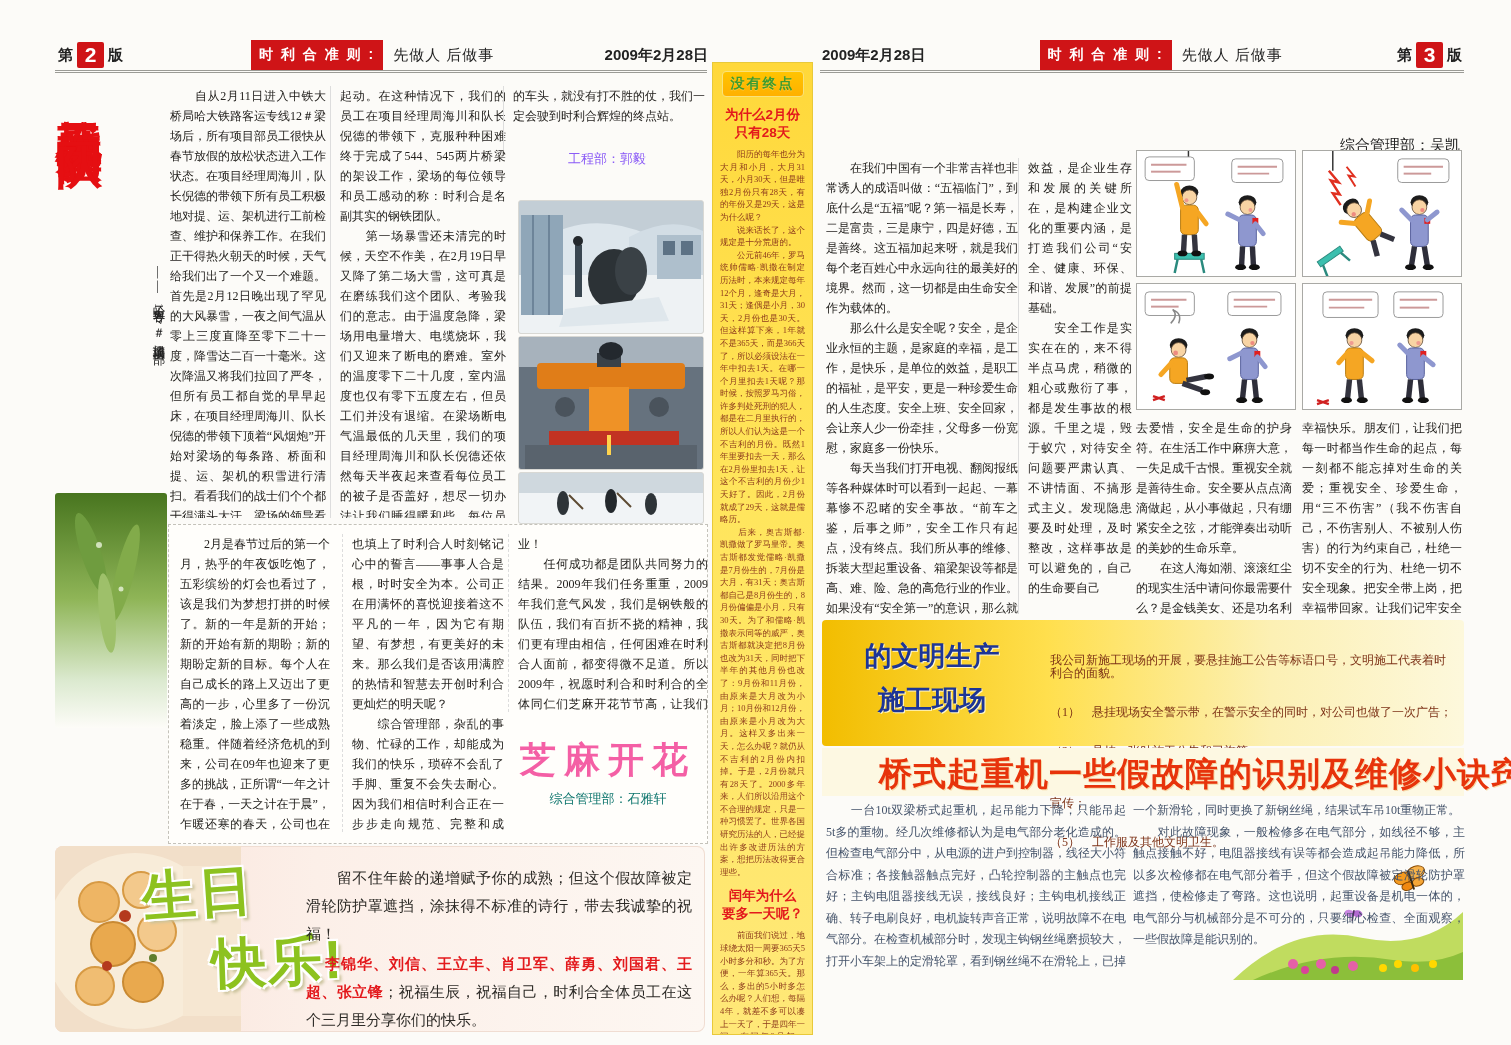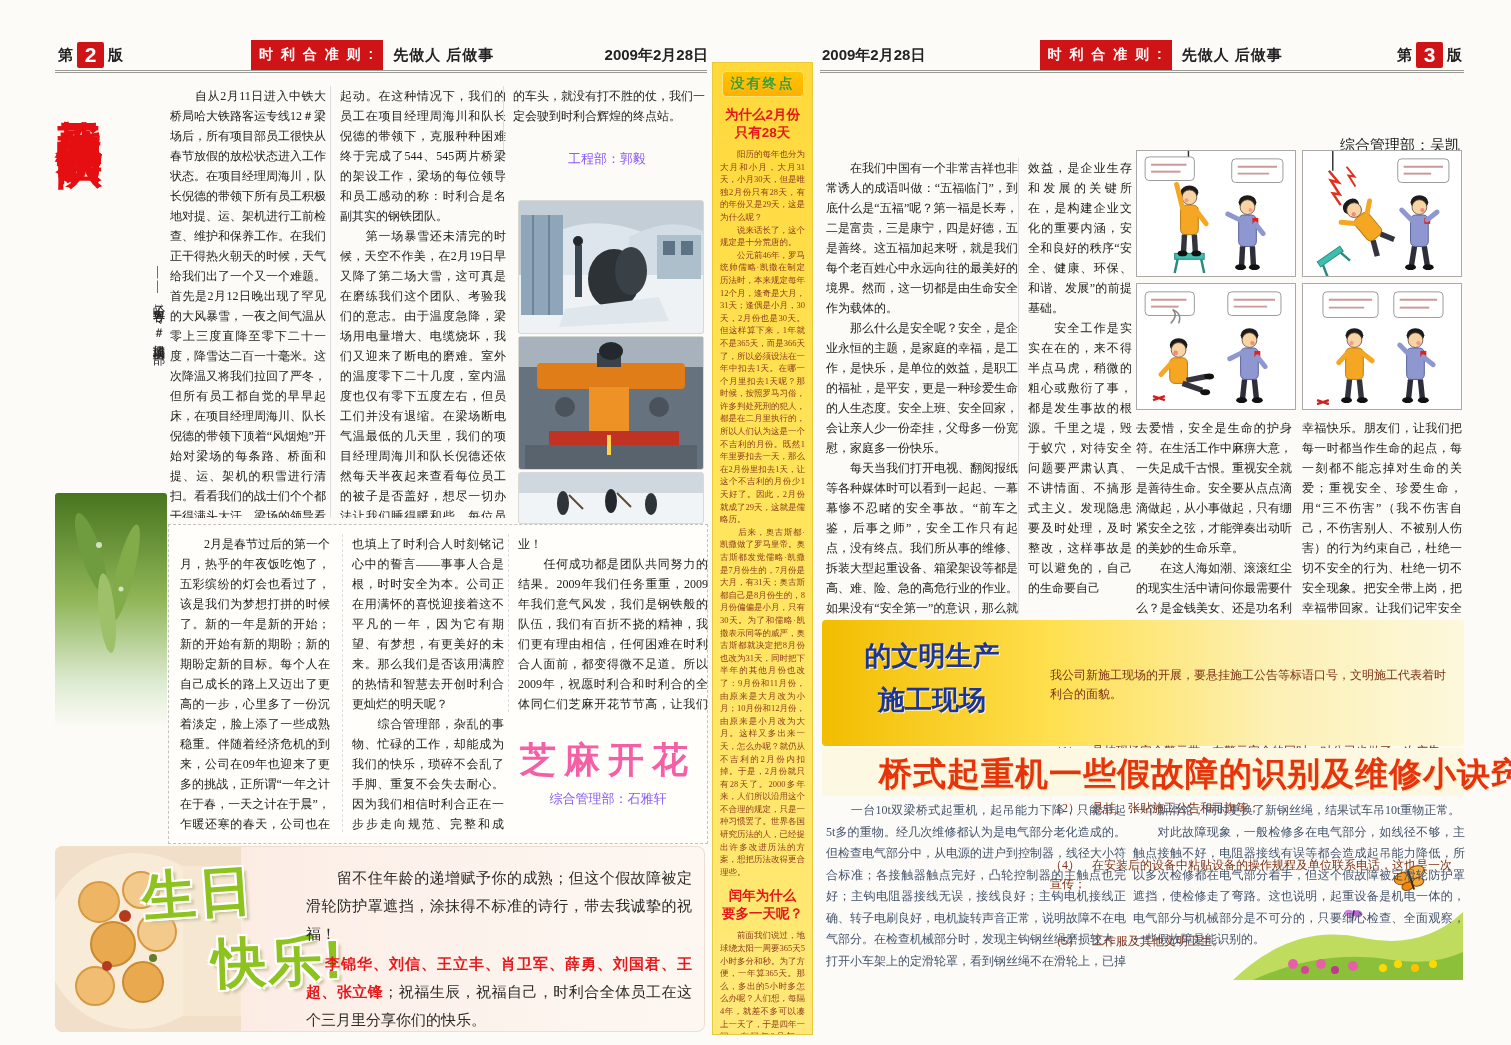--- a/index.html
+++ b/index.html
@@ -6,21 +6,21 @@
   #canvas{position:relative;width:1511px;height:1045px;background:#fcfbf8;overflow:hidden;
           font-family:"Liberation Serif","DejaVu Serif",serif;color:#222;}
   .abs{position:absolute;}
   .sans{font-family:"Liberation Sans","DejaVu Sans",sans-serif;}
   
   .hdr{top:40px;height:30px;display:flex;align-items:center;font-size:15px;font-weight:bold;}
   .pagebox{display:inline-block;background:#cf1417;color:#fff;font-size:21px;font-weight:bold;
            width:27px;height:26px;line-height:26px;text-align:center;margin:0 4px;border-radius:2px;}
   .mottobox{display:inline-block;background:#cf1417;color:#fff;font-size:14px;font-weight:bold;
             padding:6px 8px;letter-spacing:2px;}
-  .mottotext{font-size:15px;font-weight:bold;margin-left:10px;letter-spacing:1px;}
+  .mottotext{font-size:15px;font-weight:normal;margin-left:10px;letter-spacing:1px;}
   .hdrline{height:0;border-bottom:3px double #9b9b96;}
   
   .col{font-size:12px;line-height:20px;text-align:justify;white-space:pre-wrap;overflow:hidden;color:#23211e;}
   .rule-l{border-left:1px solid #ddd;padding-left:9px;}
   
   .vtitle{writing-mode:vertical-rl;font-weight:900;color:#e50f12;font-size:46px;letter-spacing:3px;
           line-height:1.0;}
   .vsub{writing-mode:vertical-rl;font-size:12.5px;color:#222;letter-spacing:2px;}
   .byline{font-size:13px;text-align:center;color:#8b5cf6;}
   .photo{border:1px solid #d8d8d4;border-radius:3px;overflow:hidden;background:#ccc;}
@@ -42,21 +42,21 @@
   .bigtitle{font-family:"Liberation Sans","DejaVu Sans",sans-serif;font-weight:900;color:#e7330b;
             font-size:47px;text-align:center;letter-spacing:0px;white-space:nowrap;
             text-shadow:1px 1px 0 #f8c9b4;}
   .comics{display:grid;grid-template-columns:160px 160px;grid-auto-rows:127px;gap:6px;}
   .panel{background:#fff;border:1px solid #a9a9a5;box-sizing:border-box;}
   
   .civilbox{background:linear-gradient(90deg,#f2bd00 0%,#ffdf4d 35%,#fcf0b4 70%,#fdf8dc 100%);
             border-radius:4px;}
   .civiltitle{font-family:"Liberation Sans","DejaVu Sans",sans-serif;font-weight:900;color:#1d3596;
               font-size:27px;line-height:44px;text-align:center;text-shadow:1px 1px 0 #fff7c9;}
-  .civillist{font-size:12px;line-height:19px;color:#7c3116;white-space:pre-wrap;}
+  .civillist{font-size:12px;line-height:13px;color:#7c3116;white-space:pre-wrap;}
   .cranetitle{font-family:"Liberation Sans","DejaVu Sans",sans-serif;font-weight:900;color:#e7330b;
               font-size:33px;text-align:center;letter-spacing:1px;white-space:nowrap;
               text-shadow:1px 1px 0 #f6d9a8;}
   .cranebody{font-size:12px;line-height:21.5px;text-align:justify;white-space:pre-wrap;color:#44536a;overflow:hidden;}
   
   .bday{background:linear-gradient(90deg,#f9e2d8 0%,#fcefe8 40%,#fdf7f2 100%);border-radius:8px;
         box-shadow:0 0 0 1px #f0ddd2 inset;}
   .bdaytitle{font-family:"Liberation Sans","DejaVu Sans",sans-serif;font-weight:900;color:#8dc21f;
              font-size:54px;letter-spacing:2px;
              text-shadow:-2px -2px 0 #fff,2px -2px 0 #fff,-2px 2px 0 #fff,2px 2px 0 #fff,4px 4px 3px #c9c29a;}
@@ -168,21 +168,21 @@
   </div>
 
   <div class="abs dashedbox" style="left:168px;top:524px;width:538px;height:318px;"></div>
   <div class="abs col" style="left:180px;top:534px;width:150px;height:298px;">　　2月是春节过后的第一个月，热乎的年夜饭吃饱了，五彩缤纷的灯会也看过了，该是我们为梦想打拼的时候了。新的一年是新的开始；新的开始有新的期盼；新的期盼定新的目标。每个人在自己成长的路上又迈出了更高的一步，心里多了一份沉着淡定，脸上添了一些成熟稳重。伴随着经济危机的到来，公司在09年也迎来了更多的挑战，正所谓“一年之计在于春，一天之计在于晨”，乍暖还寒的春天，公司也在用新的面貌迎接更美更辉煌的未来。
 　　热火朝天的员工们正在美化我们的家园，一改往日布满零乱石头的院落，呈现在眼前的是平整干净的地面；简朴的大门</div>
   <div class="abs col" style="left:342px;top:534px;width:152px;height:298px;border-left:1px dashed #ddd;padding-left:9px;">也填上了时利合人时刻铭记心中的誓言——事事人合是根，时时安全为本。公司正在用满怀的喜悦迎接着这不平凡的一年，因为它有期望、有梦想，有更美好的未来。那么我们是否该用满腔的热情和智慧去开创时利合更灿烂的明天呢？
 　　综合管理部，杂乱的事物、忙碌的工作，却能成为我们的快乐，琐碎不会乱了手脚、重复不会失去耐心。因为我们相信时利合正在一步步走向规范、完整和成熟。精益求精，是能诠释企业管理最好的词汇，老子云“天下难事，必做于易。天下大事，必做于细”，从点点滴滴的小事做起，调动全公司员工的潜质、团结奋进、积极进取，带着莫大的期望和希望同步，走在时代的前列，打造精细化管理的百年企</div>
   <div class="abs col" style="left:508px;top:534px;width:190px;height:178px;border-left:1px dashed #ddd;padding-left:9px;">业！
 　　任何成功都是团队共同努力的结果。2009年我们任务重重，2009年我们意气风发，我们是钢铁般的队伍，我们有百折不挠的精神，我们更有理由相信，任何困难在时利合人面前，都变得微不足道。所以2009年，祝愿时利合和时利合的全体同仁们芝麻开花节节高，让我们用挥洒的汗水豪迈的回忆过去的成绩，用飞扬着的青春快乐的谱写明天的收获！</div>
   <div class="abs sesame" style="left:520px;top:736px;width:176px;">芝麻开花</div>
-  <div class="abs" style="left:520px;top:790px;width:176px;text-align:center;font-size:13px;color:#8b5cf6;">综合管理部：石雅轩</div>
+  <div class="abs" style="left:520px;top:790px;width:176px;text-align:center;font-size:13px;color:#0f766e;">综合管理部：石雅轩</div>
 
   <div class="abs bday" style="left:55px;top:846px;width:650px;height:186px;"></div>
   <div class="abs" style="left:55px;top:846px;width:186px;height:186px;border-radius:8px 0 0 8px;overflow:hidden;">
     <svg width="186" height="186" viewBox="0 0 186 186">
       <rect width="186" height="186" fill="#f2dfc9"></rect>
       <ellipse cx="80" cy="95" rx="90" ry="88" fill="#f8ecd9"></ellipse>
       <circle cx="44" cy="56" r="20" fill="#eeb564" stroke="#d79a44" stroke-width="2"></circle>
       <circle cx="86" cy="44" r="18" fill="#f3c98c" stroke="#d79a44" stroke-width="2"></circle>
       <circle cx="58" cy="98" r="22" fill="#e9a94e" stroke="#c98a33" stroke-width="2"></circle>
       <circle cx="102" cy="86" r="19" fill="#f3c98c" stroke="#d79a44" stroke-width="2"></circle>
@@ -213,21 +213,21 @@
 要多一天呢？</div>
     <div class="funbody">　　前面我们说过，地球绕太阳一周要365天5小时多分和秒。为了方便，一年算365天。那么，多出的5小时多怎么办呢？人们想，每隔4年，就差不多可以凑上一天了，于是四年一闰，在闰年2月加一天。现在，公历年数凡是能被4除尽的，如1984、1988、1992、1996年都是闰年的。</div>
   </div>
 
   <div class="abs" style="left:1130px;top:136px;width:330px;text-align:right;font-size:15px;">综合管理部：吴凯</div>
 
   <div class="abs col" style="left:826px;top:158px;width:192px;height:456px;">　　在我们中国有一个非常吉祥也非常诱人的成语叫做：“五福临门”，到底什么是“五福”呢？第一福是长寿，二是富贵，三是康宁，四是好德，五是善终。这五福加起来呀，就是我们每个老百姓心中永远向往的最美好的境界。然而，这一切都是由生命安全作为载体的。
 　　那么什么是安全呢？安全，是企业永恒的主题，是家庭的幸福，是工作，是快乐，是单位的效益，是职工的福祉，是平安，更是一种珍爱生命的人生态度。安全上班、安全回家，会让亲人少一份牵挂，父母多一份宽慰，家庭多一份快乐。
 　　每天当我们打开电视、翻阅报纸等各种媒体时可以看到一起起、一幕幕惨不忍睹的安全事故。“前车之鉴，后事之师”，安全工作只有起点，没有终点。我们所从事的维修、拆装大型起重设备、箱梁架设等都是高、难、险、急的高危行业的作业。如果没有“安全第一”的意识，那么就不会有“安全、稳定、和谐”的工作氛围，那么就是渎职失职，是对企业和员工的不负责，是对和谐社会、和谐企业的不负责，甚至会是犯罪。
 　　安全和良好的秩序，是时利合公司的外在形象、企业要生存、要发展、要更好的效益，安全使企业工人和员工的作业安全有序、和谐企业和谐社会，就要兼顾效益至上效益。</div>
-  <div class="abs col rule-l" style="left:1018px;top:158px;width:104px;height:456px;">效益，是企业生存和发展的关键所在，是构建企业文化的重要内涵，安全和良好的秩序“安全、健康、环保、和谐、发展”的前提基础。
+  <div class="abs col rule-l" style="left:1018px;top:158px;width:104px;height:456px;">效益，是企业生存和发展的关键所在，是构建企业文化的重要内涵，是打造我们公司“安全、健康、环保、和谐、发展”的前提基础。
 　　安全工作是实实在在的，来不得半点马虎，稍微的粗心或敷衍了事，都是发生事故的根源。千里之堤，毁于蚁穴，对待安全问题要严肃认真、不讲情面、不搞形式主义。发现隐患要及时处理，及时整改，这样事故是可以避免的，自己的生命要自己</div>
   <div class="abs col" style="left:1136px;top:418px;width:156px;height:198px;">去爱惜，安全是生命的护身符。在生活工作中麻痹大意，一失足成千古恨。重视安全就是善待生命。安全要从点点滴滴做起，从小事做起，只有绷紧安全之弦，才能弹奏出动听的美妙的生命乐章。
 　　在这人海如潮、滚滚红尘的现实生活中请问你最需要什么？是金钱美女、还是功名利禄？如果让我来回答，我就毫不犹豫地说：“我最需要安全。”因为安全是人生幸福的基石，安全是欢乐的阶梯，安全是效益的保障，安全工作关系到我们每个人的切身利益，关系到千家万户的</div>
   <div class="abs col" style="left:1302px;top:418px;width:160px;height:198px;">幸福快乐。朋友们，让我们把每一时都当作生命的起点，每一刻都不能忘掉对生命的关爱；重视安全、珍爱生命，用“三不伤害”（我不伤害自己，不伤害别人、不被别人伤害）的行为约束自己，杜绝一切不安全的行为、杜绝一切不安全现象。把安全带上岗，把幸福带回家。让我们记牢安全职责，警钟长鸣，在安全的呵护下，共享人生的天伦之乐。
 　　生活幸福来自安全，人生快乐首当平安。</div>
 
   <div class="abs comics" style="left:1136px;top:150px;">
 
     <svg class="panel" width="160" height="127" viewBox="0 0 160 127">
       <line x1="52" y1="0" x2="52" y2="28" stroke="#333" stroke-width="1.5"></line>

